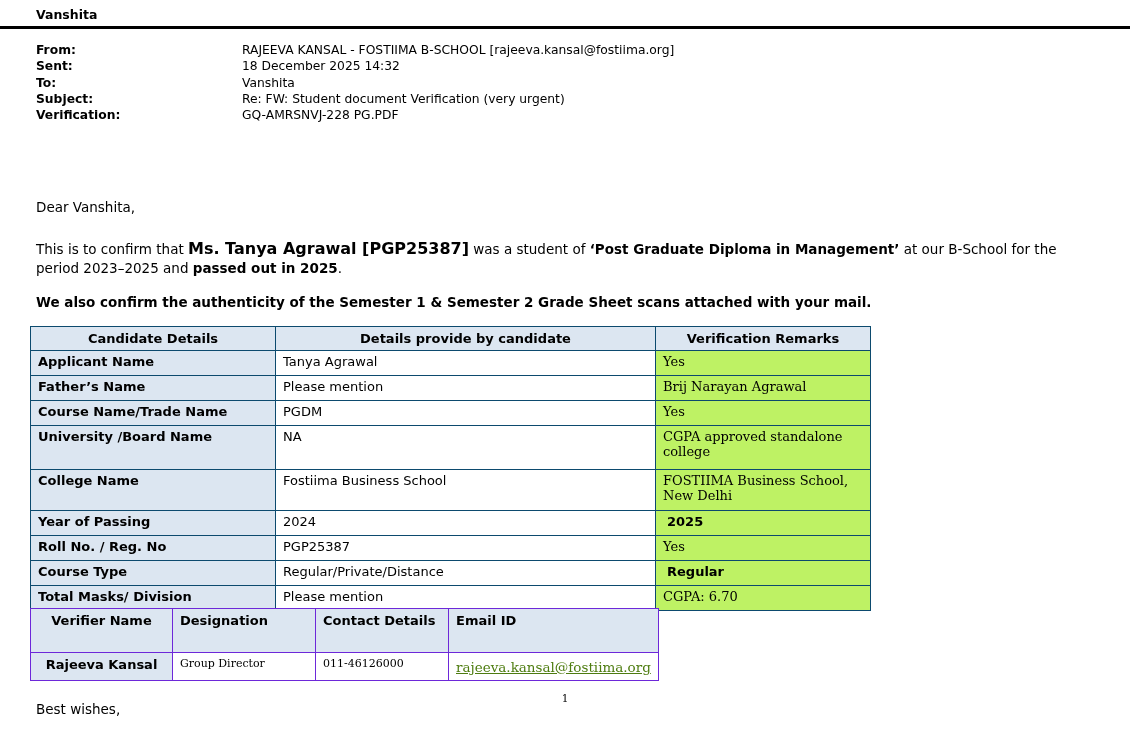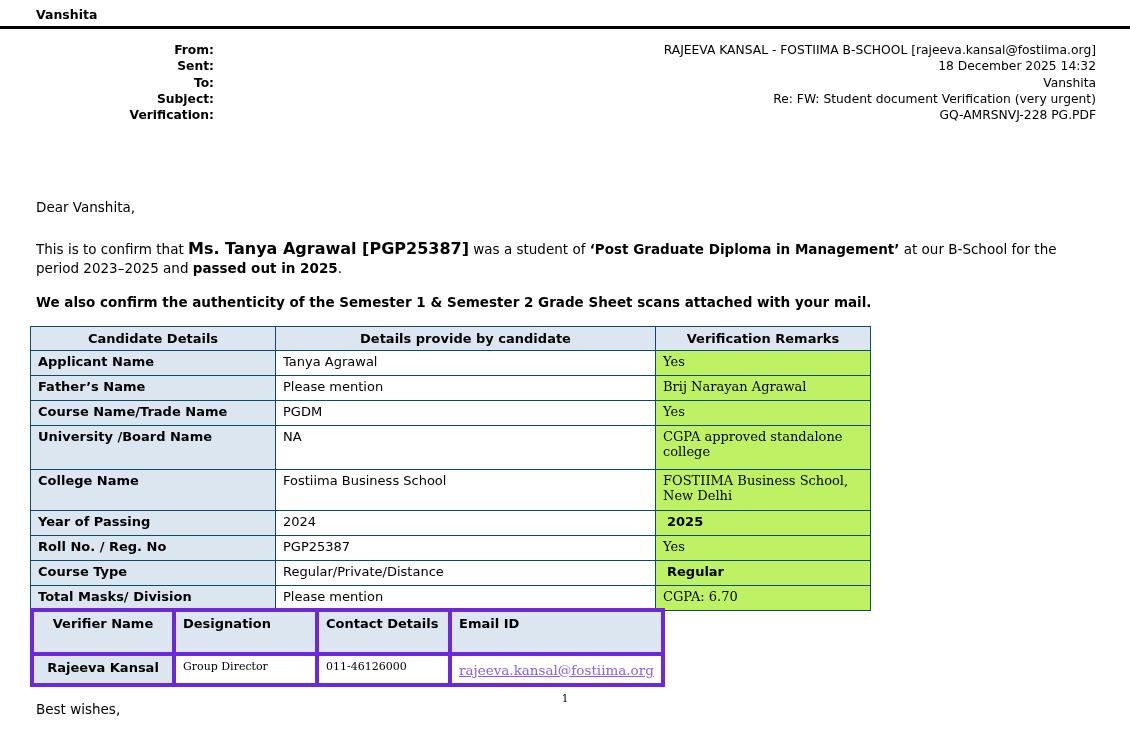--- a/index.html
+++ b/index.html
@@ -47,21 +47,20 @@
     position: absolute;
     left: 36px;
     top: 42px;
     width: 1060px;
     font-size: 12.3px;
     line-height: 16.3px;
   }
   .meta-row {
     display: flex;
     align-items: flex-start;
-    text-align: right;
   }
   .meta-label {
     width: 178px;
     flex: 0 0 178px;
     font-weight: bold;
   }
   .meta-value {
     flex: 1 1 auto;
     margin-left: 28px;
   }
@@ -159,21 +158,21 @@
 
   
   table.verifier {
     position: absolute;
     left: 30px;
     top: 608px;
     border-collapse: collapse;
     table-layout: fixed;
   }
   table.verifier td, table.verifier th {
-    border: 4px solid #6d28d9;
+    border: 1px solid #6d28d9;
     padding: 4px 7px;
     vertical-align: top;
   }
   .v-col1 { width: 142px; }
   .v-col2 { width: 143px; }
   .v-col3 { width: 133px; }
   .v-col4 { width: 200px; }
   table.verifier thead th {
     background: #dce6f1;
     text-align: left;
@@ -198,21 +197,21 @@
     background: #ffffff;
     font-family: "DejaVu Serif", serif;
     font-size: 11px;
     height: 27px;
   }
   .v-email {
     background: #ffffff;
     height: 27px;
   }
   .v-email a {
-    color: #8b5cf6;
+    color: #4d7c0f;
     text-decoration: underline;
     font-family: "DejaVu Serif", serif;
     font-size: 13.5px;
   }
 
   
   .page-num {
     position: absolute;
     left: 0;
     top: 692px;

